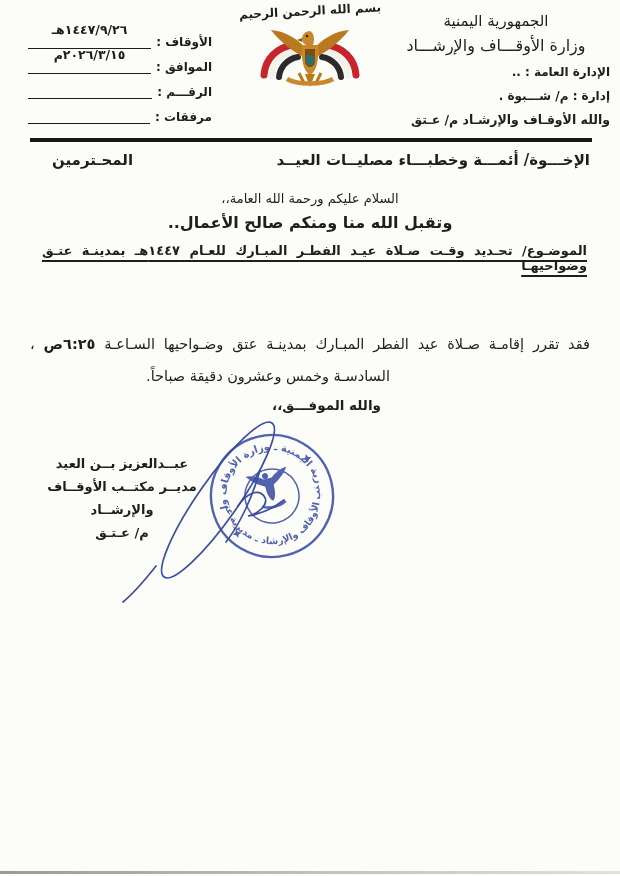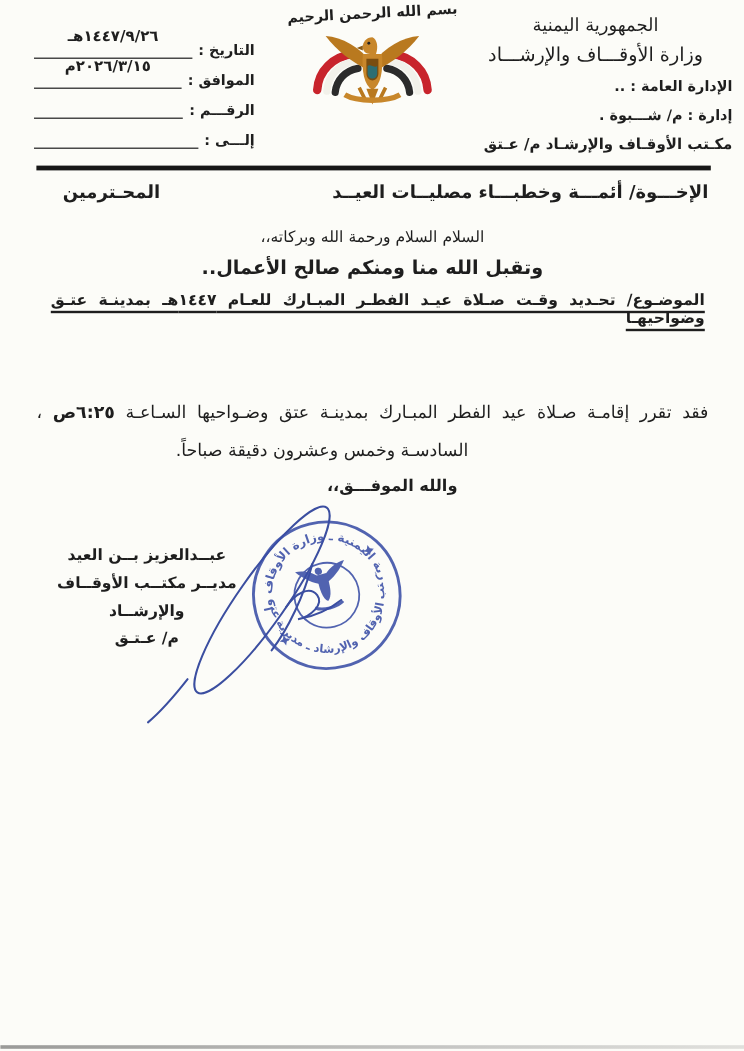--- a/index.html
+++ b/index.html
@@ -65,33 +65,33 @@
   .stamp-svg{position:absolute;left:196px;top:420px;}
   .autograph-svg{position:absolute;left:90px;top:408px;}
 </style>
 </head>
 <body>
 
 <div class="page">
 
   <div class="hdr-meta">
     <div class="meta-row">
-      <span class="meta-label">التاريخ :</span>
+      <span class="meta-label">الأوقاف :</span>
       <span class="meta-line">١٤٤٧/٩/٢٦هـ</span>
     </div>
     <div class="meta-row">
       <span class="meta-label">الموافق :</span>
       <span class="meta-line">٢٠٢٦/٣/١٥م</span>
     </div>
     <div class="meta-row">
       <span class="meta-label">الرقـــم :</span>
       <span class="meta-line"></span>
     </div>
     <div class="meta-row">
-      <span class="meta-label">إلـــى :</span>
+      <span class="meta-label">مرفقات :</span>
       <span class="meta-line"></span>
     </div>
   </div>
 
   <div class="hdr-center">
     <div class="bismillah">بسم الله الرحمن الرحيم</div>
     <svg class="emblem-svg" width="126" height="70" viewBox="0 0 126 70" aria-hidden="true">
       <g stroke-linecap="round" fill="none">
         <path d="M47 26 C30 28 18 40 17 56" stroke="#c8242c" stroke-width="7"></path>
         <path d="M49 32 C35 34 26 44 25 57" stroke="#f2f1ea" stroke-width="6"></path>
@@ -114,32 +114,32 @@
         <path d="M40 60 C50 66 76 66 86 60" stroke="#c8872b" stroke-width="4.5" fill="none"></path>
       </g>
     </svg>
   </div>
 
   <div class="hdr-org">
     <div class="org-country">الجمهورية اليمنية</div>
     <div class="org-ministry">وزارة الأوقـــاف والإرشـــاد</div>
     <div class="org-line">الإدارة العامة : ..</div>
     <div class="org-line">إدارة : م/ شـــبوة .</div>
-    <div class="org-office">مكـتب الأوقـاف والإرشـاد م/ عـتق</div>
+    <div class="org-office">والله الأوقـاف والإرشـاد م/ عـتق</div>
   </div>
 
   <div class="rule"></div>
 
   <div class="addr">
     <span>الإخـــوة/ أئمـــة وخطبـــاء مصليــات العيــد</span>
     <span>المحـترمين</span>
   </div>
 
   <div class="greet">
-    <div class="greet-salam">السلام السلام ورحمة الله وبركاته،،</div>
+    <div class="greet-salam">السلام عليكم ورحمة الله العامة،،</div>
     <div class="greet-dua">وتقبل الله منا ومنكم صالح الأعمال..</div>
   </div>
 
   <div class="subject">الموضـوع/ تحـديد وقـت صـلاة عيـد الفطـر المبـارك للعـام ١٤٤٧هـ بمدينـة عتـق وضواحيهـا</div>
 
 
   <div class="body-par p2">
     <div class="line-j"><span>فقد تقرر إقامـة صـلاة عيد الفطر المبـارك بمدينـة عتق وضـواحيها السـاعـة </span><span class="time-bold">٦:٢٥ص</span><span> ،</span></div>
     <div class="line-c">السادسـة وخمس وعشرون دقيقة صباحاً.</div>
   </div>

